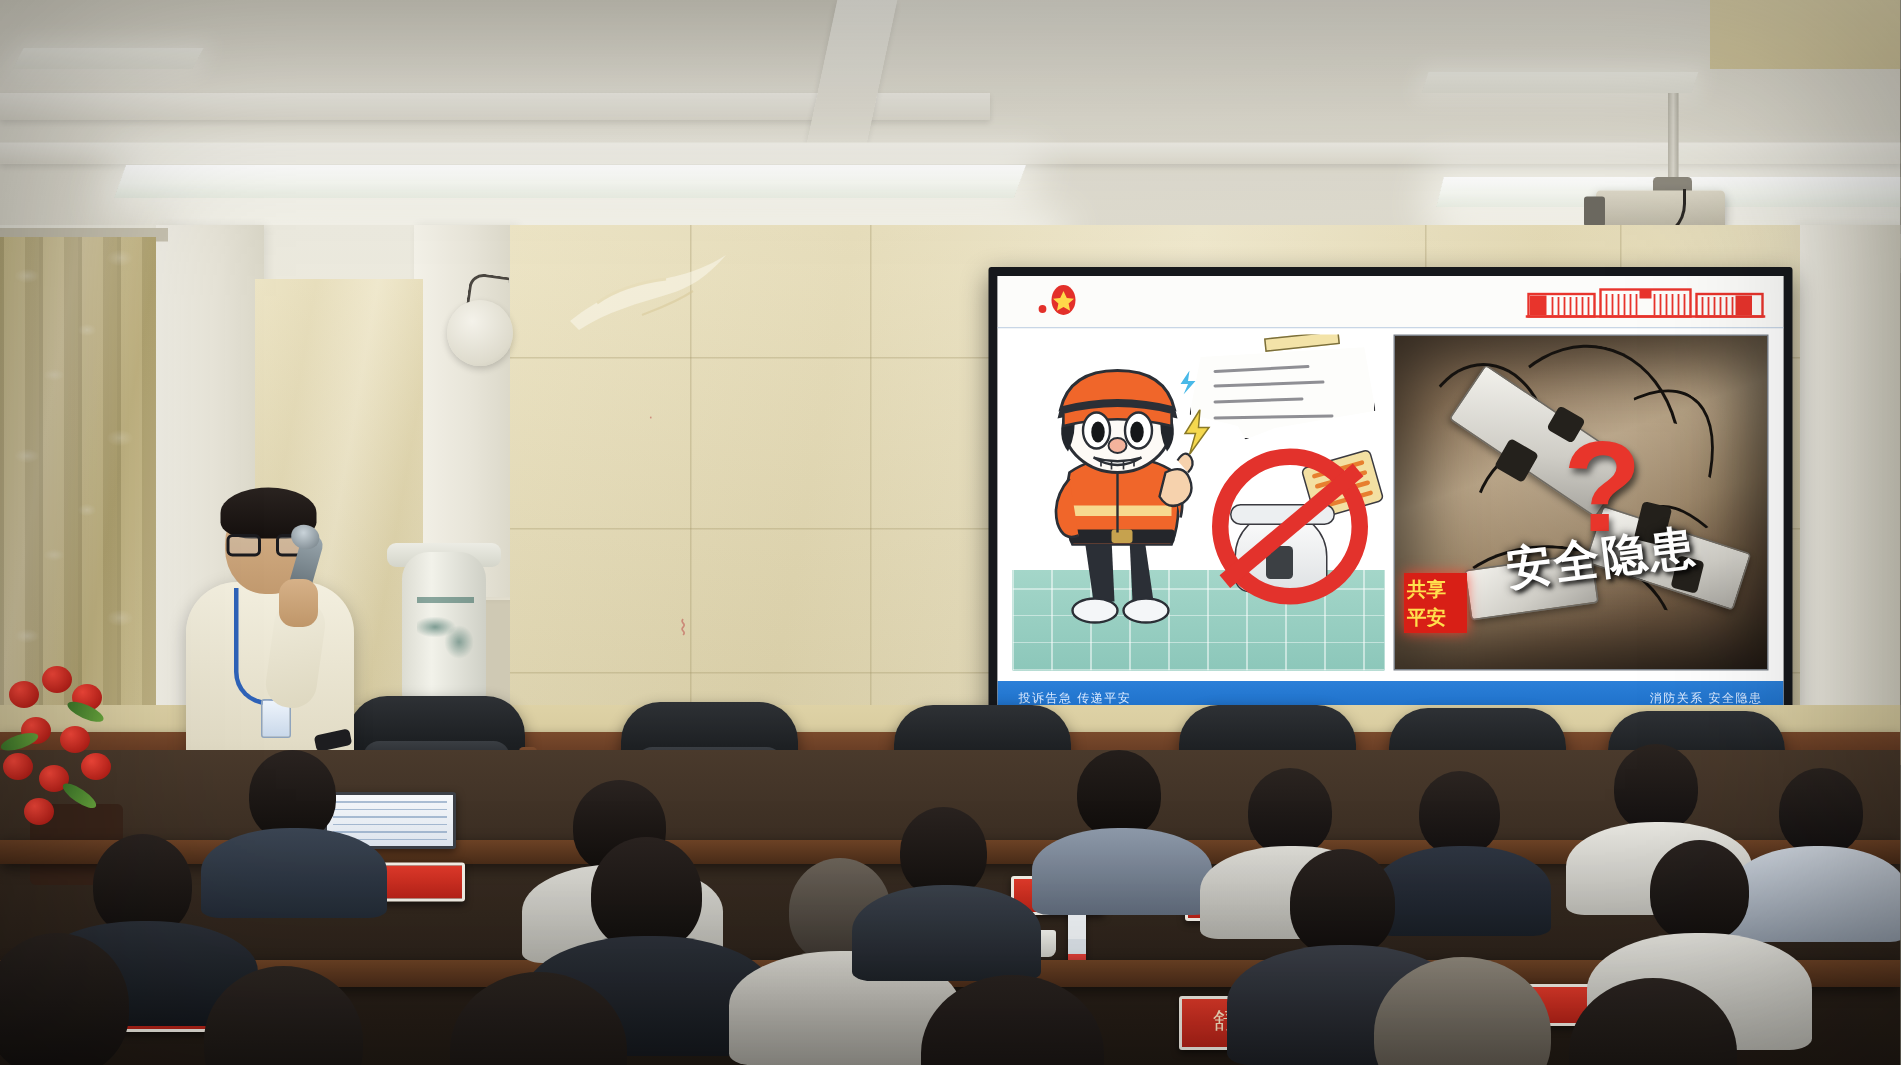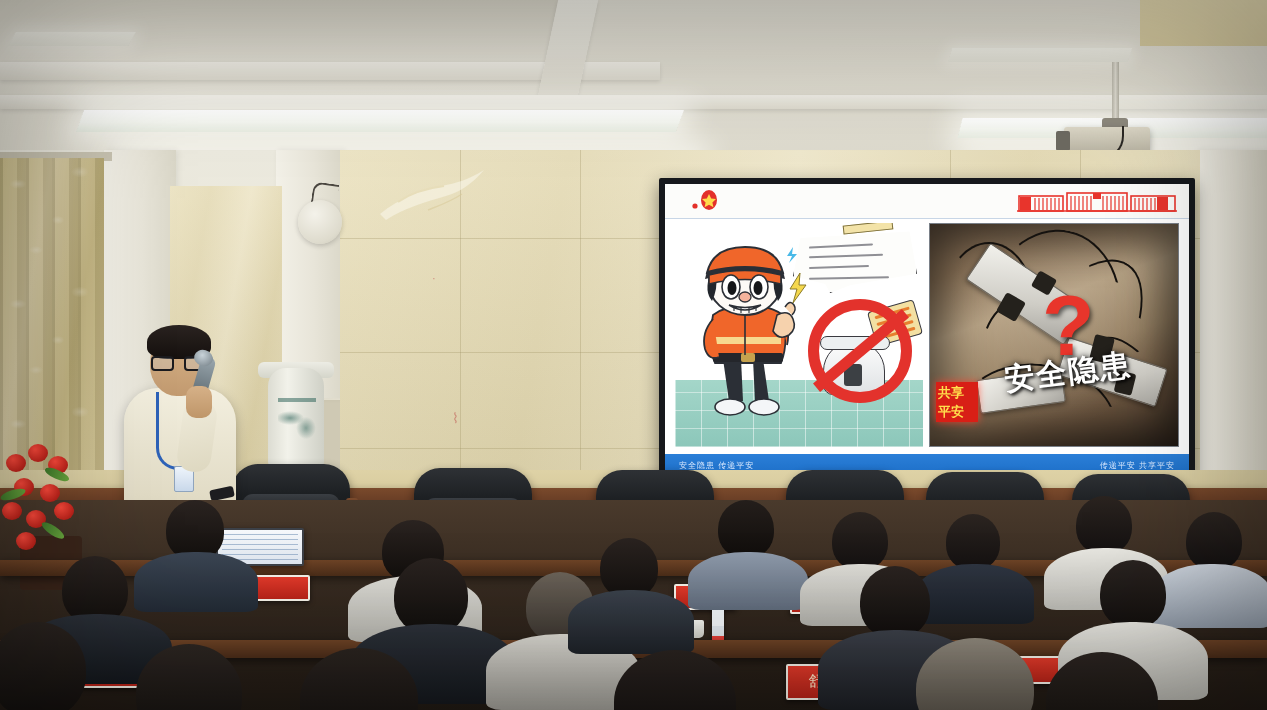--- a/index.html
+++ b/index.html
@@ -526,22 +526,22 @@
           <div class="plug" style="left:186px;top:148px;width:18px;height:22px;transform:rotate(14deg);"></div>
 
           <div class="qmark">?</div>
           <div class="hazard-text">安全隐患</div>
           <div class="tv-logo">共享平安</div>
         </div>
 
       </div>
 
       <div class="slide-footer">
-        <span class="l">安全隐患  传递平安</span>
-        <span class="r">传递平安  共享平安</span>
+        <span class="l">投诉告急  传递平安</span>
+        <span class="r">消防关系  安全隐患</span>
       </div>
 
     </div>
   </div>
 
   <div class="stage-wall" style="top:470px;height:40px;"></div>
   <div class="stage-ledge"></div>
 
   <div class="vase-neck"></div>
   <div class="vase"></div>

